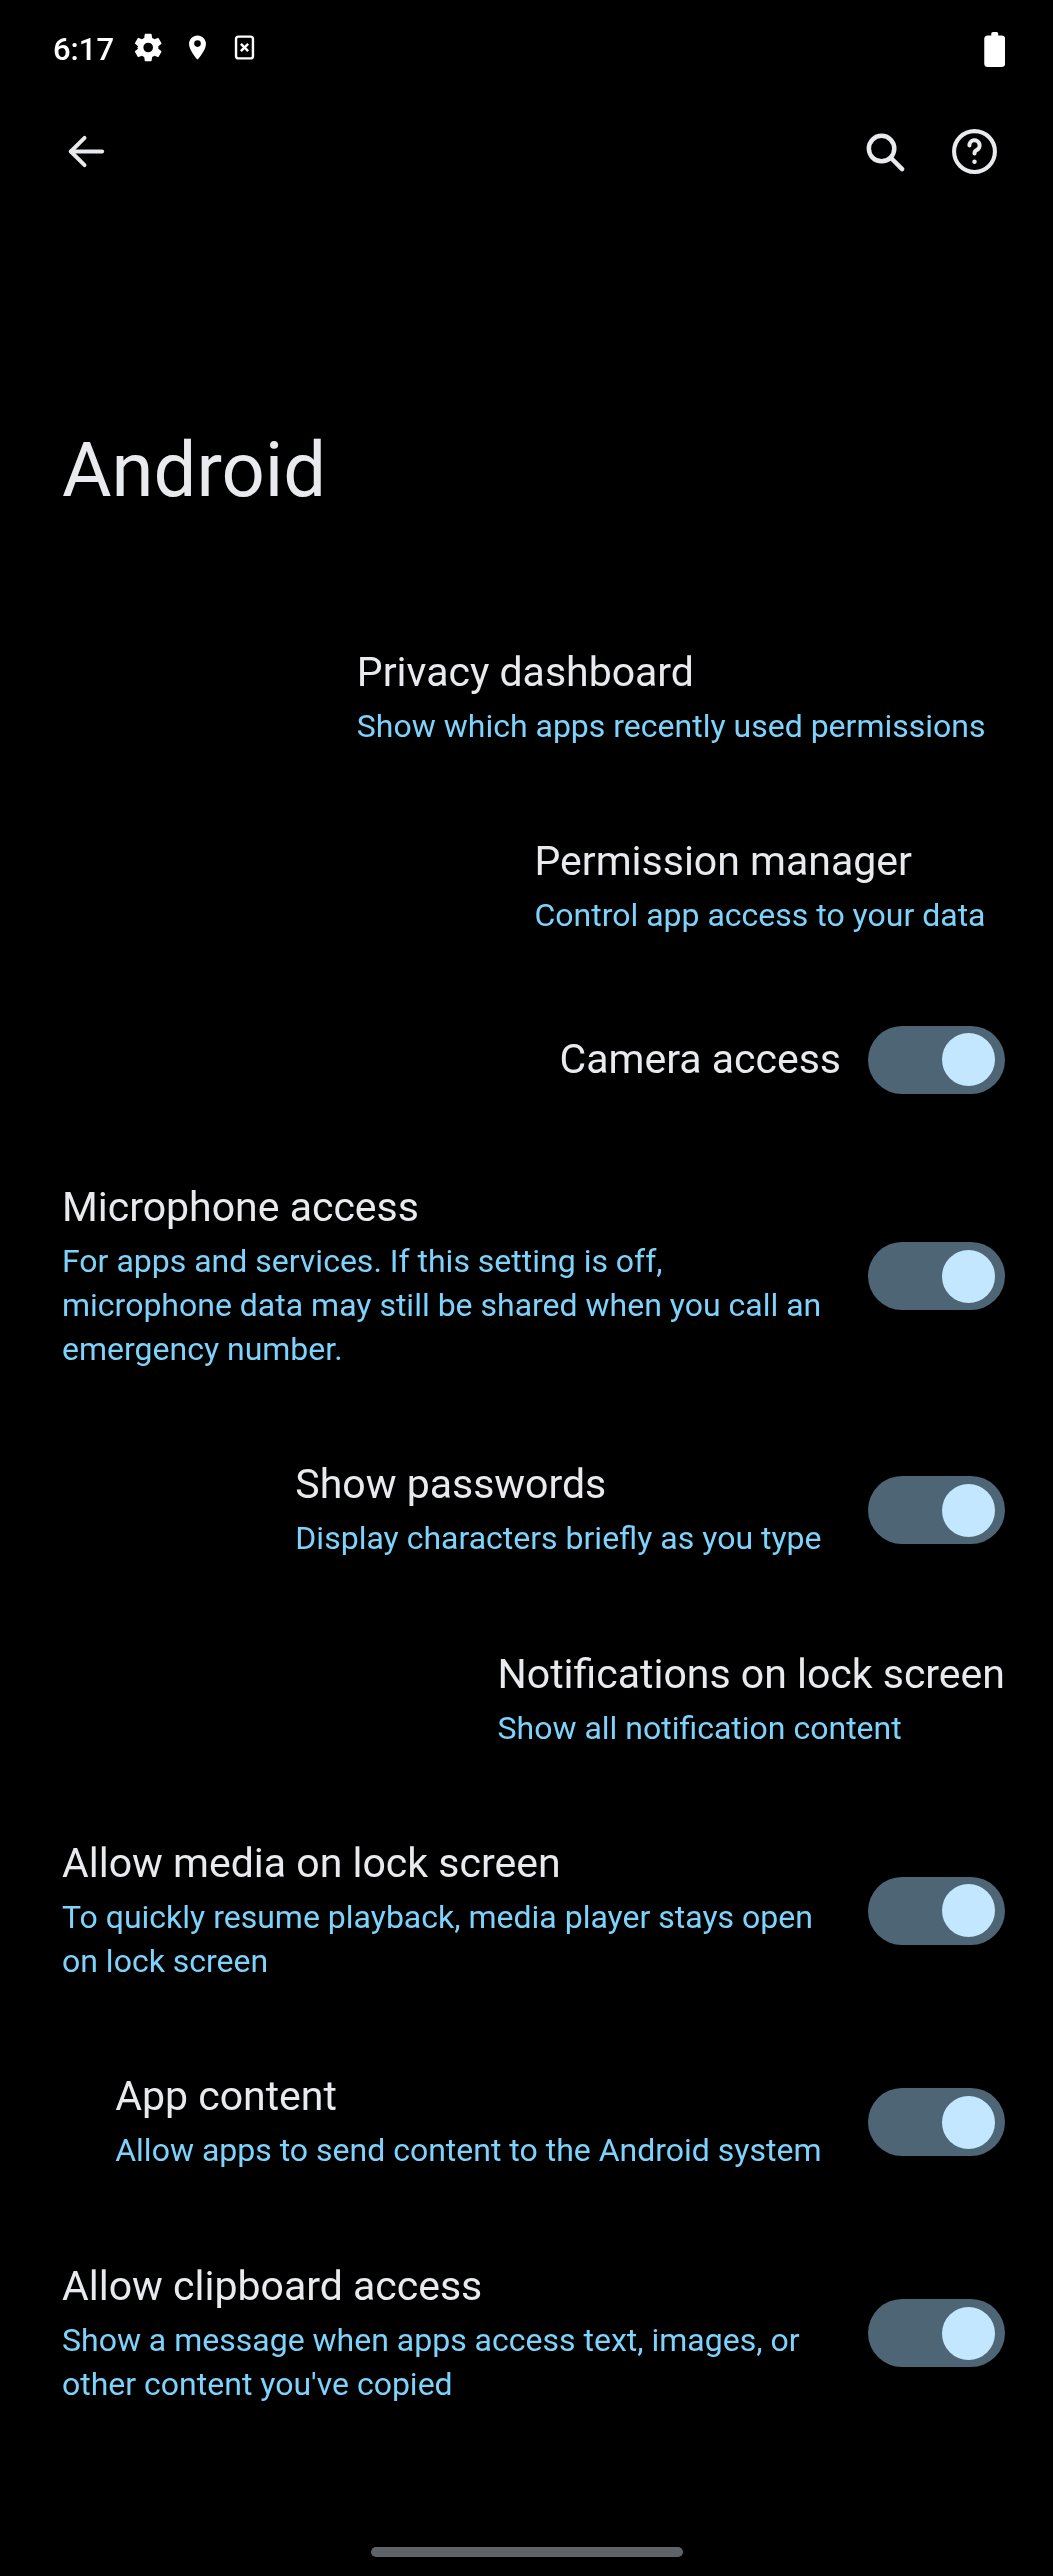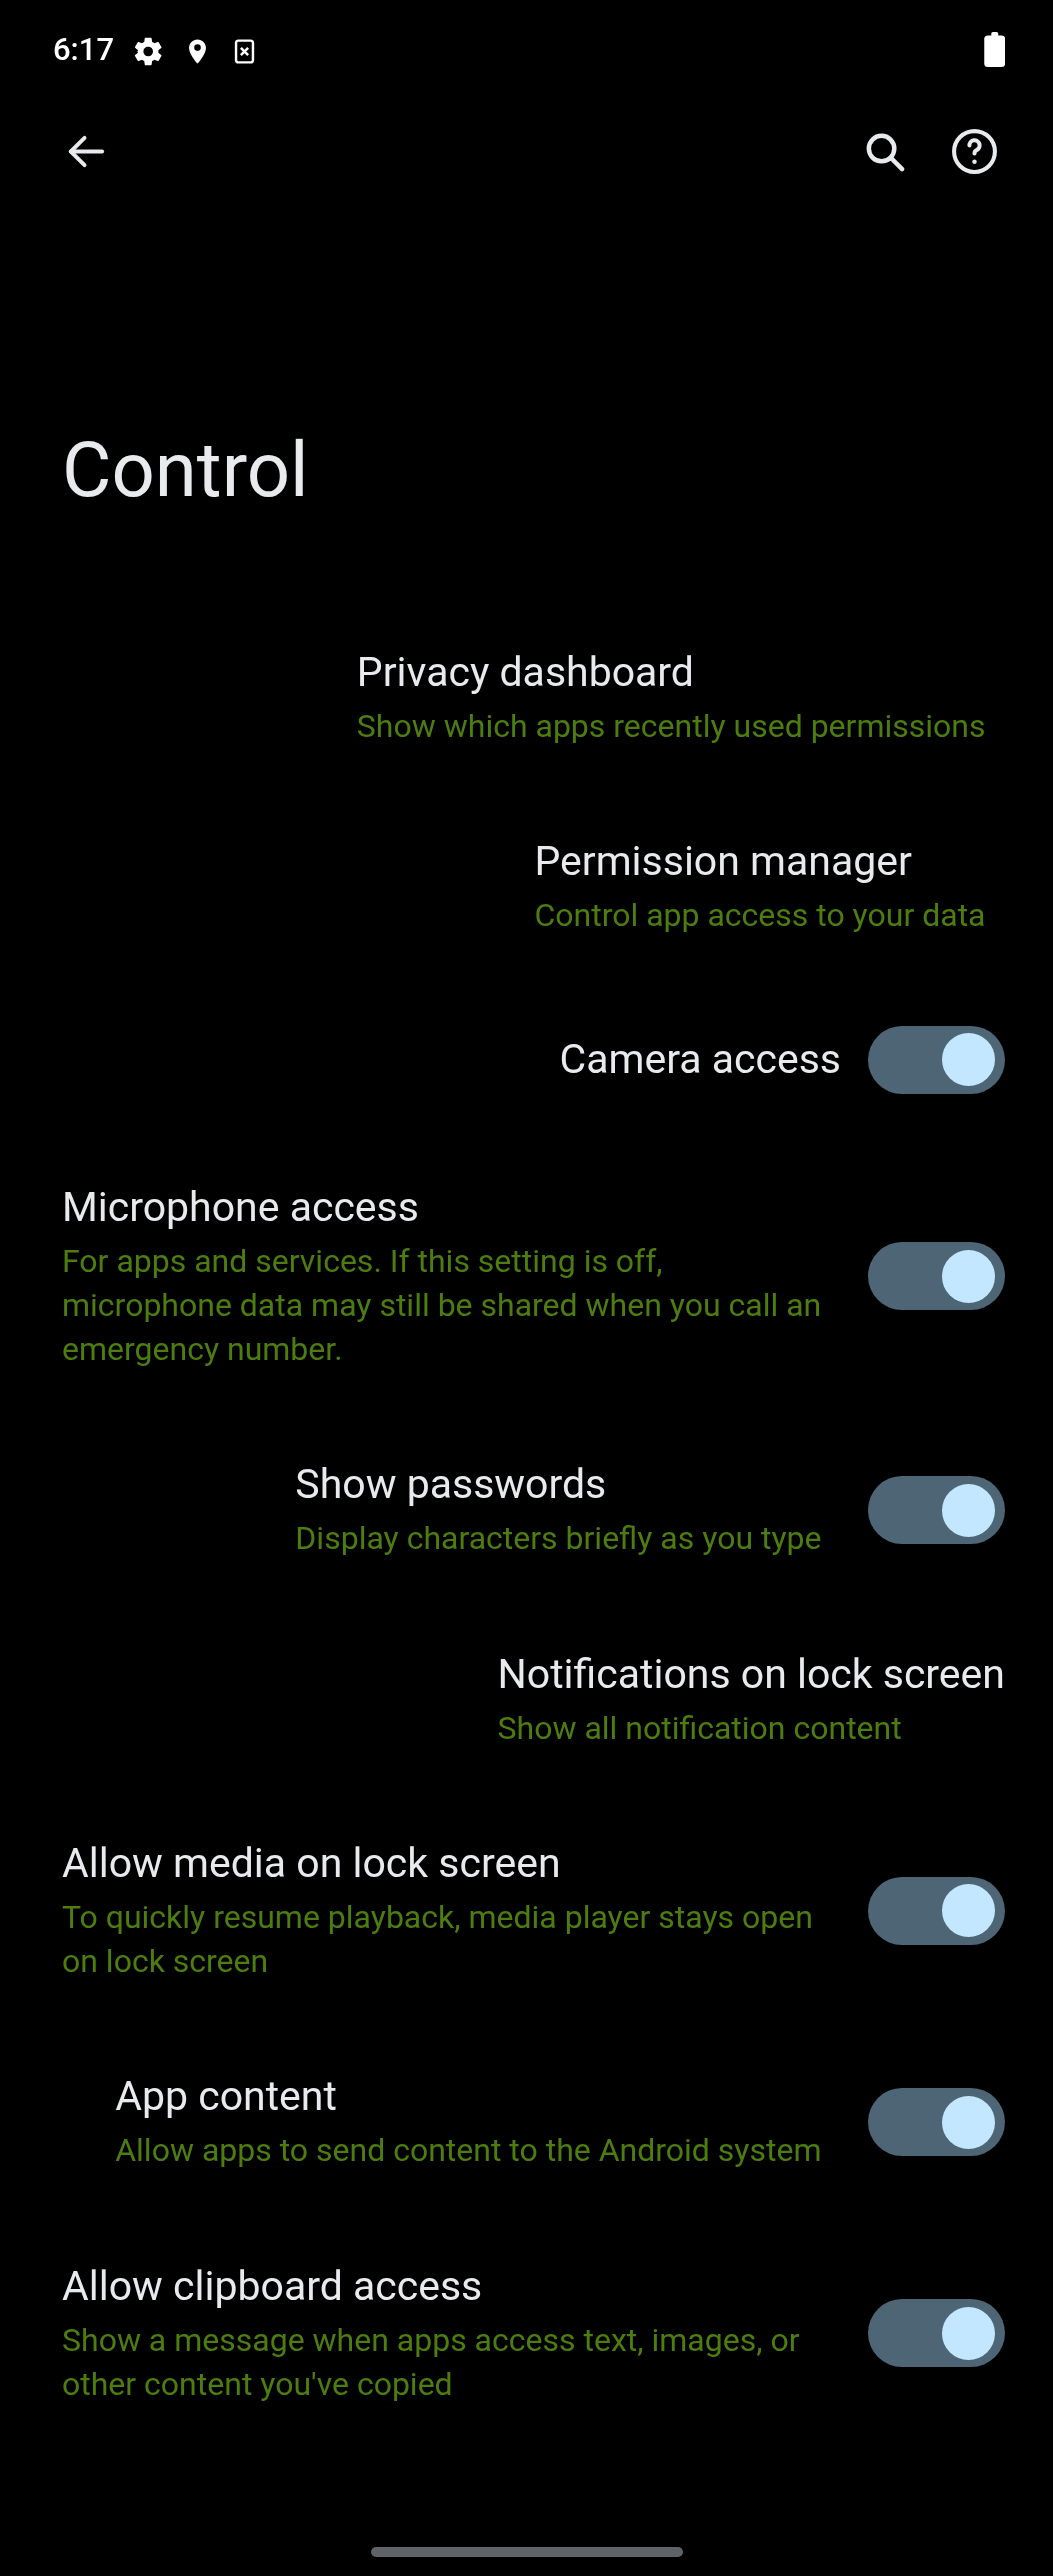--- a/index.html
+++ b/index.html
@@ -11,21 +11,21 @@
   color: #e8eaed;
   overflow: hidden;
 }
 .status-bar {
   height: 98px;
   display: flex;
   align-items: center;
   padding: 0 49px 0 53px;
   justify-content: space-between;
 }
-.status-left { display: flex; align-items: flex-end; gap: 18px; }
+.status-left { display: flex; align-items: flex-start; gap: 18px; }
 .status-time { font-size: 31px; font-weight: 500; color: #ffffff; }
 .status-right { display: flex; align-items: center; gap: 15.6px; }
 .status-icon { display: inline-flex; }
 
 .appbar {
   height: 107px;
   display: flex;
   align-items: center;
   padding: 0 39px 0 45px;
   gap: 7.8px;
@@ -53,21 +53,21 @@
 .list { display: flex; flex-direction: column; align-items: flex-end; }
 .row {
   display: flex;
   align-items: center;
   padding: 44px 49px 44px 62px;
   gap: 27px;
   cursor: pointer;
 }
 .row-text { flex: 1; min-width: 0; }
 .row-title { font-size: 41px; font-weight: 400; color: #e8eaed; line-height: 1.25; }
-.row-sub { font-size: 32px; color: #4d7c0f; line-height: 1.38; margin-top: 5.9px; padding-right: 19.5px;}
+.row-sub { font-size: 32px; color: #7dd3fc; line-height: 1.38; margin-top: 5.9px; padding-right: 19.5px;}
 .toggle {
   position: relative;
   width: 137px;
   height: 68px;
   flex: 0 0 auto;
 }
 .toggle-track {
   position: absolute;
   inset: 0;
   background: #4e6576;
@@ -150,21 +150,21 @@
     <span>
       <svg width="49" height="49" viewBox="0 0 24 24" fill="none" stroke="#e8eaed" stroke-width="2">
           <circle cx="12" cy="12" r="10"></circle>
           <path d="M9.5 9a2.5 2.5 0 1 1 3.5 2.3c-.9.4-1 1-1 1.7" stroke-linecap="round"></path>
           <circle cx="12" cy="17" r="1.1" fill="#e8eaed" stroke="none"></circle>
         </svg>
     </span>
   </button>
 </div>
 
-<h1 class="page-title">Control</h1>
+<h1 class="page-title">Android</h1>
 
 <div class="list">
 
   <div class="row">
     <div class="row-text">
       <div class="row-title">Privacy dashboard</div>
       <div class="row-sub">Show which apps recently used permissions</div>
     </div>
   </div>
 

